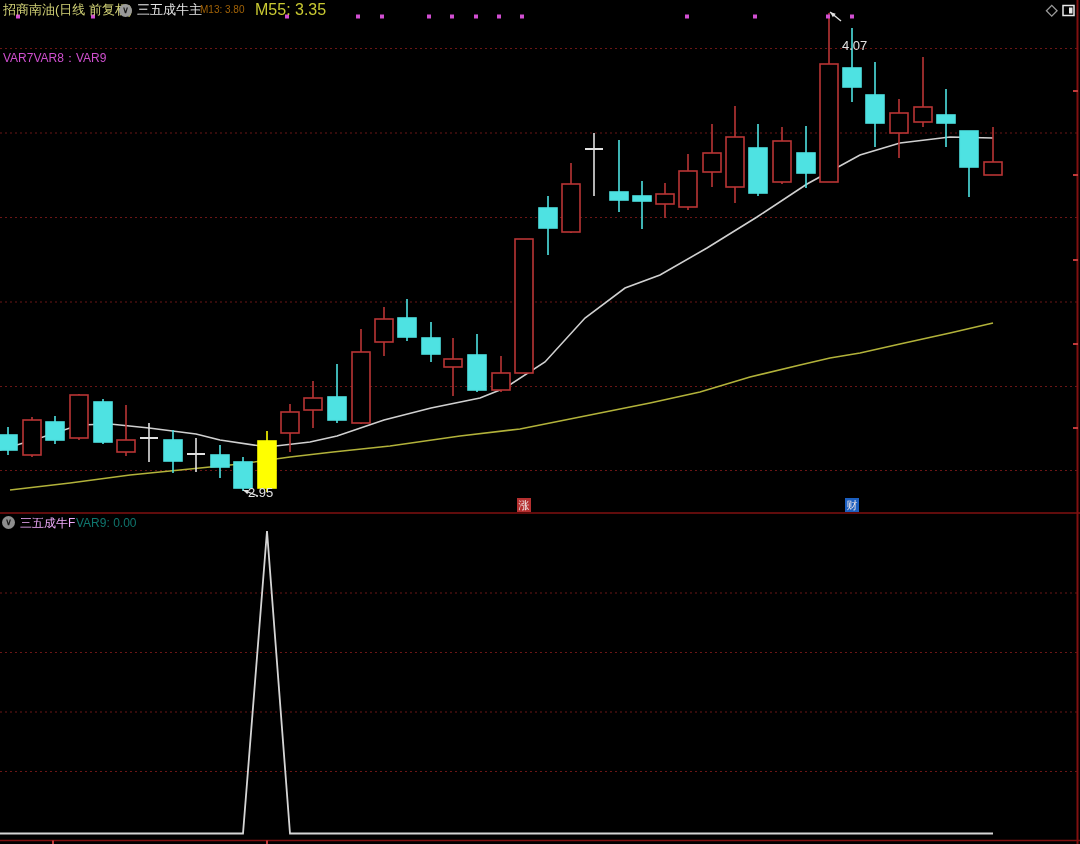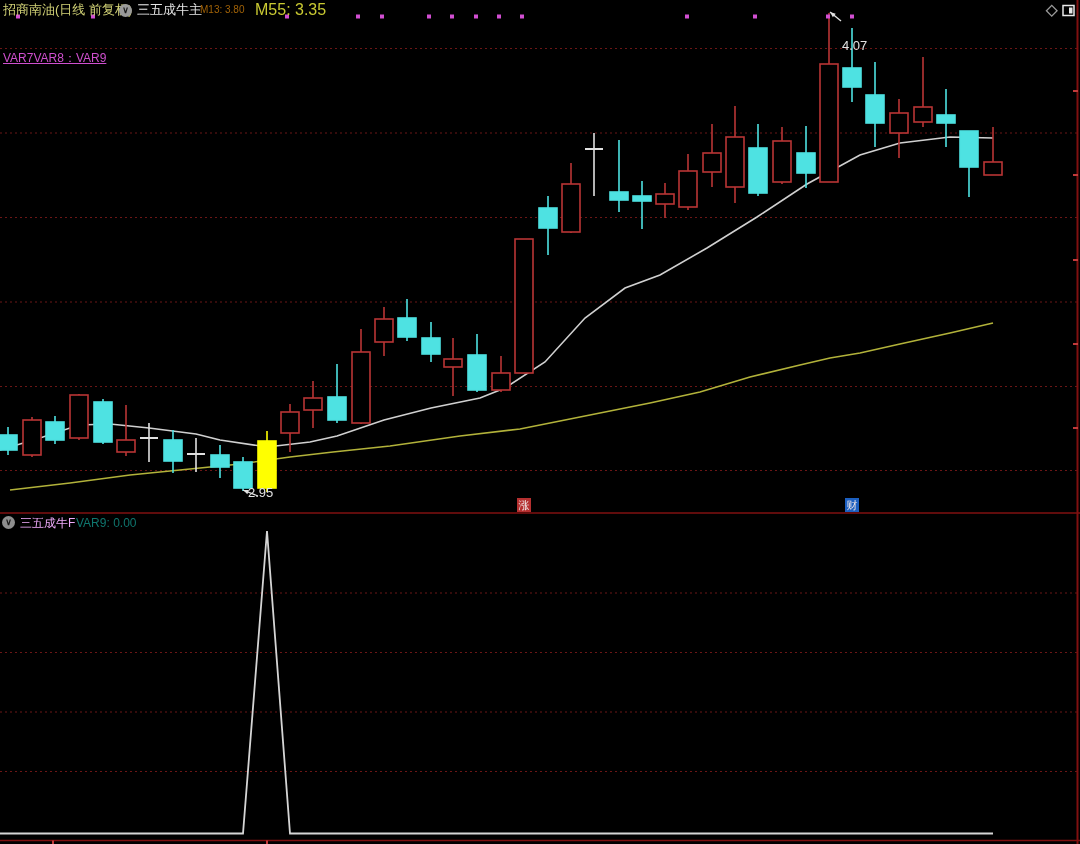--- a/index.html
+++ b/index.html
@@ -4,21 +4,21 @@
 <style>
   html,body{margin:0;padding:0;background:#000;}
   #app{position:relative;width:1080px;height:844px;background:#000;overflow:hidden;
        font-family:"Liberation Sans",sans-serif;}
   #chart-svg{position:absolute;left:0;top:0;}
   .hud{position:absolute;white-space:pre;line-height:14px;}
   .title{left:3px;top:3px;font-size:13px;color:#d2d276;}
   .ind-title{left:137px;top:3px;font-size:13px;color:#e6e6e6;}
   .m13{left:200px;top:3px;font-size:10px;color:#a16207;text-align:right;}
   .m55{left:255px;top:3px;font-size:16px;color:#c9c932;}
-  .varline{left:3px;top:51px;font-size:12px;color:#cf4fcf;text-decoration:underline;}
+  .varline{left:3px;top:51px;font-size:12px;color:#cf4fcf;}
   .sub-name{left:20px;top:516px;font-size:12px;color:#f0abfc;}
   .sub-val{left:76px;top:516px;font-size:12px;color:#0f766e;}
   .circle-icon{position:absolute;width:13px;height:13px;border-radius:50%;
        background:#9a9a9a;color:#1a1a1a;font-size:9px;line-height:13px;
        text-align:center;font-weight:bold;}
   .ci-top{left:119px;top:4px;}
   .ci-sub{left:2px;top:516px;background:#8f8f8f;}
   .win-icon{position:absolute;top:3px;}
   .badge{position:absolute;width:14px;height:14px;font-size:11px;line-height:14px;
        text-align:center;color:#efe6e6;}

